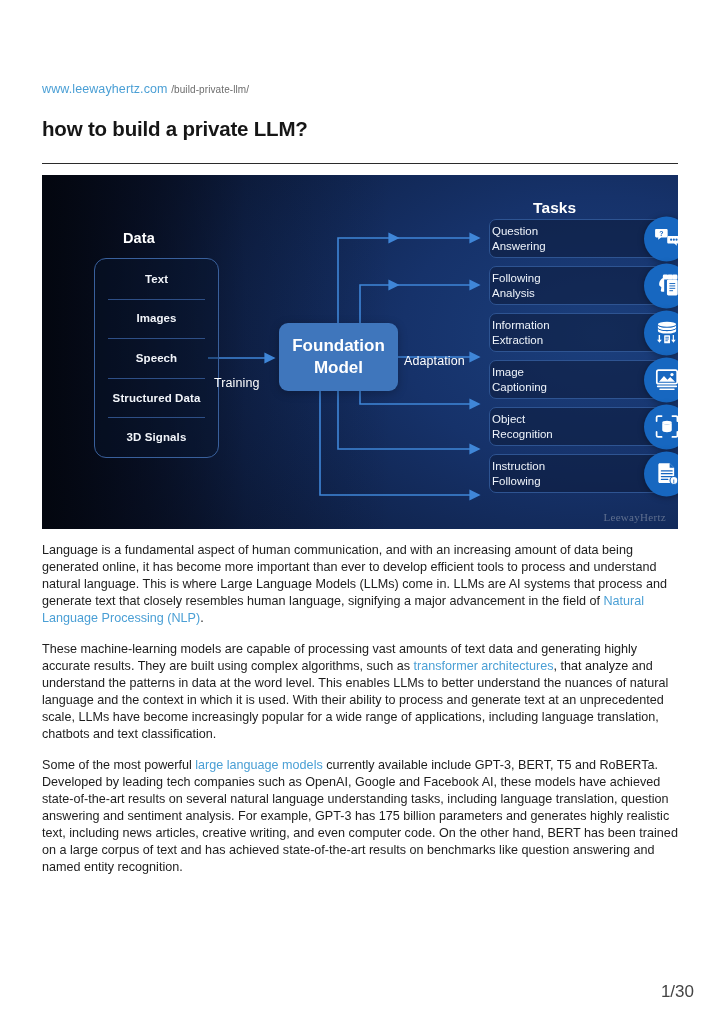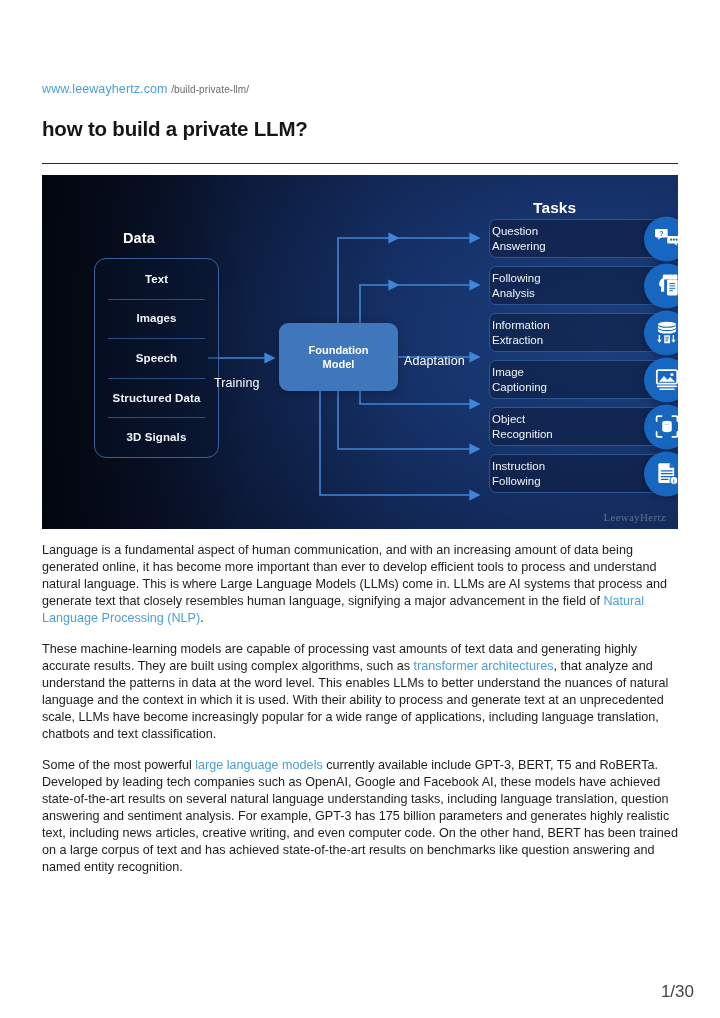--- a/index.html
+++ b/index.html
@@ -71,21 +71,21 @@
     height: 1px; background: #2e4f86;
   }
 
   
   .fm-box {
     position: absolute; left: 237px; top: 148px;
     width: 119px; height: 68px;
     background: #3f76bc; border-radius: 9px;
     display: flex; flex-direction: column;
     align-items: center; justify-content: center;
-    color: #fff; font-weight: bold; font-size: 11px; line-height: 1.3;
+    color: #fff; font-weight: bold; font-size: 17px; line-height: 1.3;
     box-shadow: 0 2px 10px rgba(0,0,0,.25);
   }
 
   .edge-label {
     position: absolute; color: #ffffff; font-size: 12.5px; letter-spacing: .1px;
   }
   #training-label { left: 172px; top: 201px; }
   #adaptation-label { left: 362px; top: 179px; }
 
   .wires { position: absolute; inset: 0; z-index: 2; }

